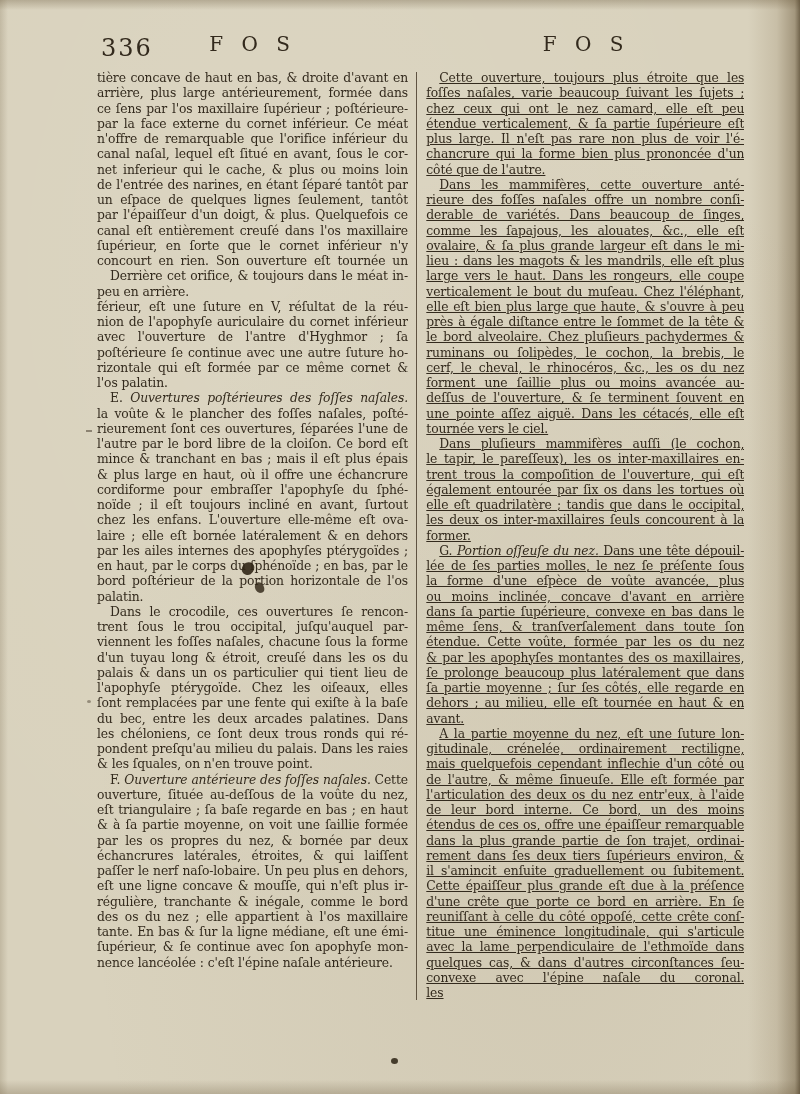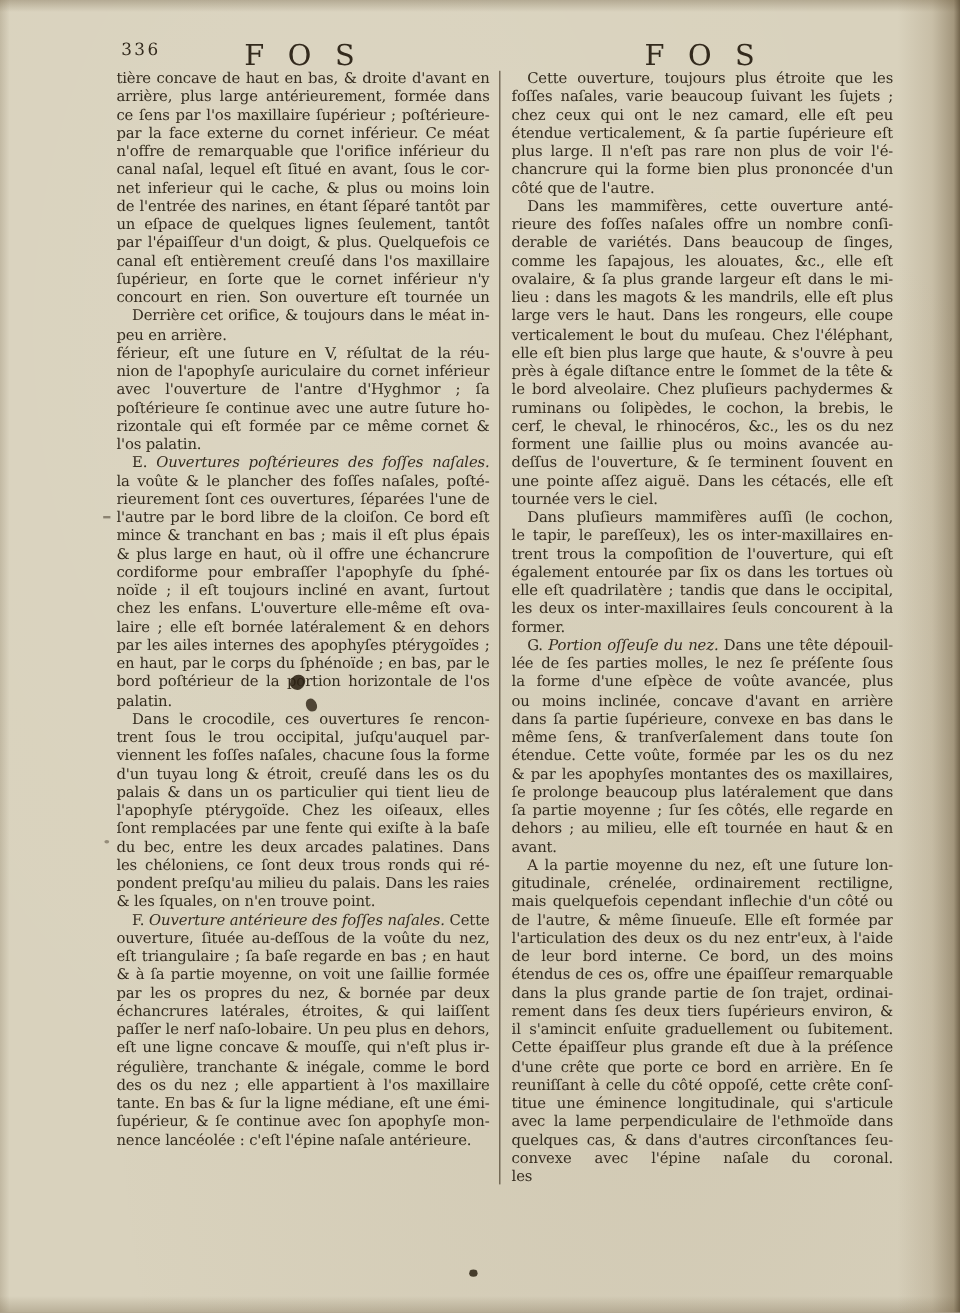--- a/index.html
+++ b/index.html
@@ -12,29 +12,29 @@
     color:#332a1d;}
   .edge-right{position:absolute;right:0;top:0;width:52px;height:100%;pointer-events:none;
     background:linear-gradient(to right, rgba(139,120,88,0) 0%, rgba(139,120,88,0.22) 55%, rgba(110,92,62,0.5) 90%, rgba(84,69,44,0.78) 100%);}
   .edge-top{position:absolute;left:0;top:0;width:100%;height:10px;pointer-events:none;
     background:linear-gradient(to bottom, rgba(110,94,66,0.35), rgba(110,94,66,0));}
   .edge-bottom{position:absolute;left:0;bottom:0;width:100%;height:14px;pointer-events:none;
     background:linear-gradient(to top, rgba(110,94,66,0.3), rgba(110,94,66,0));}
   .edge-left{position:absolute;left:0;top:0;width:8px;height:100%;pointer-events:none;
     background:linear-gradient(to right, rgba(110,94,66,0.22), rgba(110,94,66,0));}
 
-  .page-number{position:absolute;left:101px;top:34px;font-size:14px;letter-spacing:2px;}
-  .run-title{position:absolute;top:32px;font-size:24px;letter-spacing:6px;text-align:center;}
+  .page-number{position:absolute;left:101px;top:34px;font-size:24px;letter-spacing:2px;}
+  .run-title{position:absolute;top:32px;font-size:20px;letter-spacing:6px;text-align:center;}
   .run-title.left{left:97px;width:311px;}
   .run-title.right{left:427px;width:318px;}
 
-  .text-block{position:absolute;left:97px;top:58px;display:flex;}
+  .text-block{position:absolute;left:97px;top:71px;display:flex;}
   .col{font-size:12.35px;line-height:15.25px;letter-spacing:-0.12px;overflow:hidden;}
   .col0{width:311px;}
-  .col1{width:318px;}
+  .col1{width:318px;text-decoration:underline;}
   .divider{width:1.3px;background:rgba(73,60,44,0.85);height:928px;margin:1px 9px 0 8px;}
   .line{height:15.25px;overflow:hidden;text-align:justify;text-align-last:justify;}
   .line.fl{text-align-last:left;}
   .line.ind{text-indent:13px;}
   .it{font-style:italic;}
   .catchword{text-align:center;padding-right:6px;height:15.25px;}
 
   .blot{position:absolute;background:#2c2213;}
   .blot-a{left:242px;top:562px;width:12px;height:13px;border-radius:62% 45% 55% 48%;transform:rotate(18deg);opacity:.88;}
   .blot-b{left:255px;top:582px;width:9px;height:11px;border-radius:48% 60% 42% 58%;transform:rotate(-12deg);opacity:.8;}

